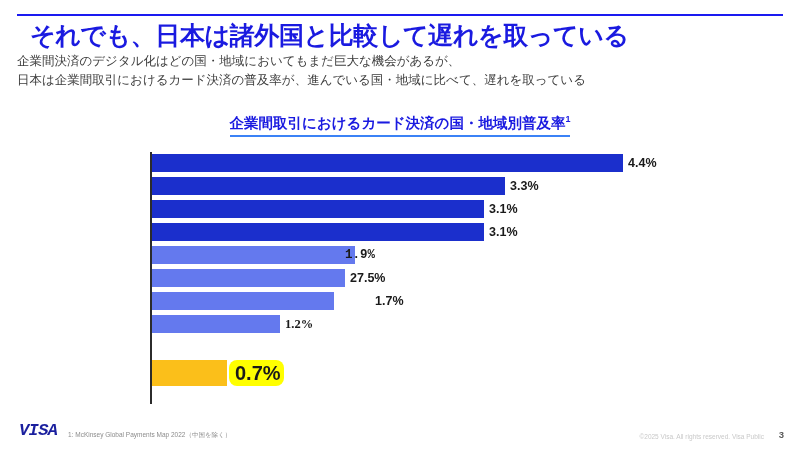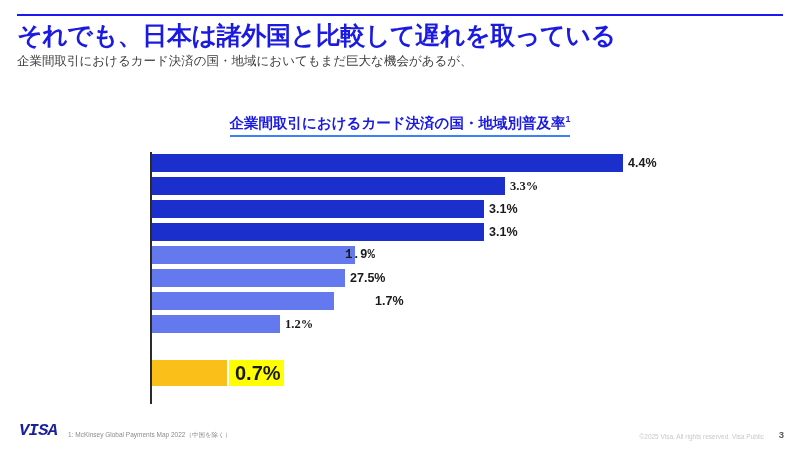--- a/index.html
+++ b/index.html
@@ -12,21 +12,21 @@
   }
 
   
   .top-rule{
     position:absolute;
     left:17px; top:14px; width:766px; height:2px;
     background:#1a1af0;
   }
   .slide-title{
     position:absolute;
-    left:17px; top:19px; width:760px;
+    left:30px; top:19px; width:760px;
     font-size:25px; font-weight:bold;
     color:#1a1ae0;
     letter-spacing:-0.4px;
     white-space:nowrap;
   }
   .slide-subtitle{
     position:absolute;
     left:17px; top:52px; width:760px;
     font-size:12.5px;
     color:#3c3c3c;
@@ -79,20 +79,21 @@
 
   
   .row.japan{ height:26px; }
   .row.japan .bar{ height:26px; }
   .row.japan .val-label{
     height:26px; line-height:26px;
     font-size:20px; font-weight:bold;
     background:#ffff00;
     padding:0 3px 0 6px;
     margin-left:2px;
+    border-radius:8px;
   }
   .visa-logo{
     position:absolute;
     left:19px; top:421px;
     font-size:17px; font-weight:bold;
     font-style:italic;
     color:#1a1f9e;
     letter-spacing:-0.6px;
     font-family:Liberation Mono, monospace;
   }
@@ -121,37 +122,38 @@
     left:0; bottom:0; width:800px; height:6px;
     background:#ffffff;
   }
 </style>
 </head>
 <body>
 
 <div class="top-rule"></div>
 <div class="slide-title">それでも、日本は諸外国と比較して遅れを取っている</div>
 <div class="slide-subtitle">
-  <div>企業間取引におけるカード決済の国・地域においてもまだ巨大な機会があるが、</div>
+  <div>企業間決済のデジタル化はどの国・地域においてもまだ巨大な機会があるが、</div>
+  <div>日本は企業間取引におけるカード決済の普及率が、進んでいる国・地域に比べて、遅れを取っている</div>
 </div>
 
 <div class="chart-title-wrap">
   <span class="chart-title"><span>企業間取引におけるカード決済の国・地域別普及率</span><sup>1</sup></span>
 </div>
 
 <div class="plot">
   <div class="axis-line"></div>
   <div id="bars-container">
       <div class="row" style="top: 6px;">
         <div class="bar" style="width: 471px; background: rgb(27, 47, 204);"></div>
         <div class="val-label" style="left: 623px;">4.4%</div>
       </div>
       <div class="row" style="top: 29px;">
         <div class="bar" style="width: 353px; background: rgb(27, 47, 204);"></div>
-        <div class="val-label" style="left: 505px; font-family: Liberation Serif, serif;">3.3%</div>
+        <div class="val-label" style="left: 505px;">3.3%</div>
       </div>
       <div class="row" style="top: 52px;">
         <div class="bar" style="width: 332px; background: rgb(27, 47, 204);"></div>
         <div class="val-label" style="left: 484px;">3.1%</div>
       </div>
       <div class="row" style="top: 75px;">
         <div class="bar" style="width: 332px; background: rgb(27, 47, 204);"></div>
         <div class="val-label" style="left: 484px;">3.1%</div>
       </div>
       <div class="row" style="top: 98px;">

